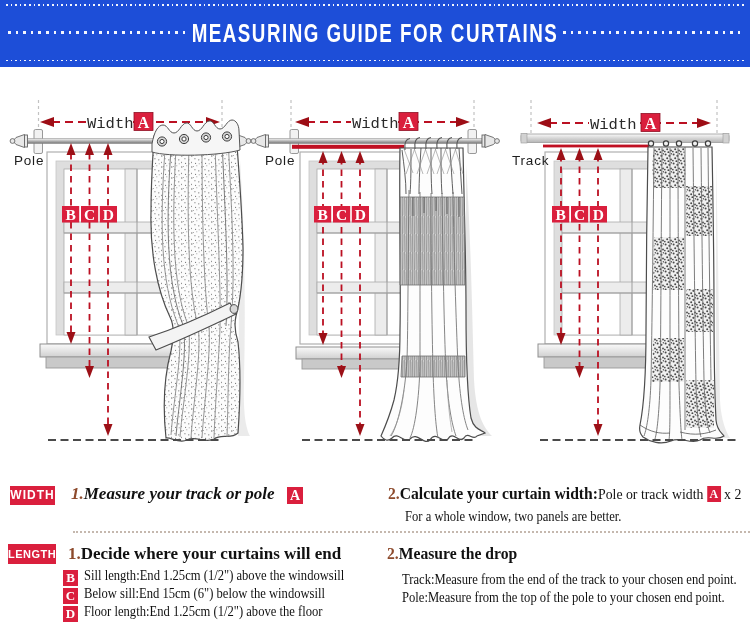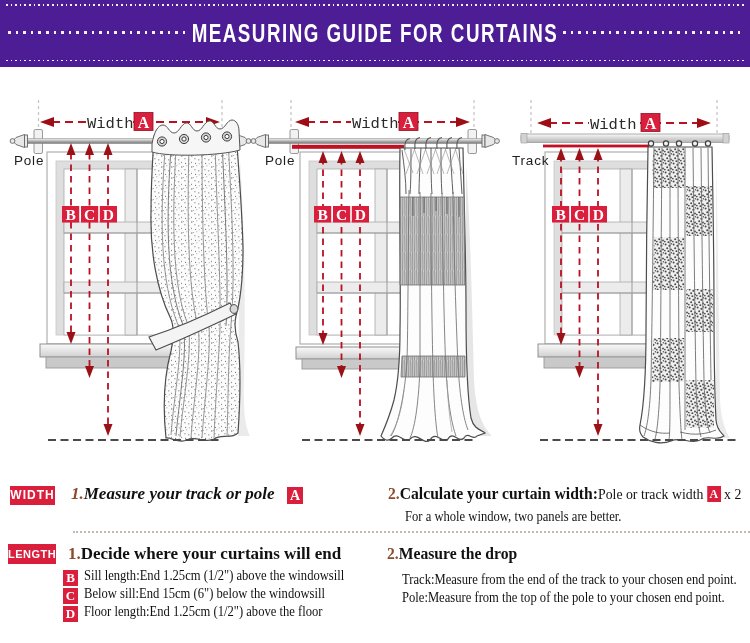--- a/index.html
+++ b/index.html
@@ -1,17 +1,17 @@
 <!DOCTYPE html>
 <html><head>
 <meta charset="utf-8">
 <style>
 html,body{margin:0;padding:0;background:#fff;}
 body{width:750px;height:643px;position:relative;overflow:hidden;font-family:"Liberation Sans",sans-serif;}
-#banner{position:absolute;left:0;top:0;width:750px;height:67px;background:#4c1d95;}
+#banner{position:absolute;left:0;top:0;width:750px;height:67px;background:#1d4ed8;}
 .bdot{position:absolute;left:6px;right:6px;height:1.8px;background:repeating-linear-gradient(90deg,rgba(255,255,255,.95) 0 1.7px,rgba(255,255,255,0) 1.7px 4.6px);}
 .bdot2{position:absolute;height:2.6px;background:repeating-linear-gradient(90deg,rgba(255,255,255,.95) 0 2.6px,rgba(255,255,255,0) 2.6px 7.6px);}
 #btitle{position:absolute;left:0;top:19px;width:750px;text-align:center;color:#fff;
  font-weight:bold;font-size:25px;letter-spacing:2px;transform:scaleX(0.75);}
 #bottom{position:absolute;left:0;top:467px;width:750px;font-family:"Liberation Serif",serif;color:#111;}
 .rbadge{display:inline-block;background:#da1f3d;color:#fff;text-align:center;}
 .num{color:#8d4a2c;font-weight:bold;}
 .abs{position:absolute;white-space:nowrap;}
 </style>
 </head>

